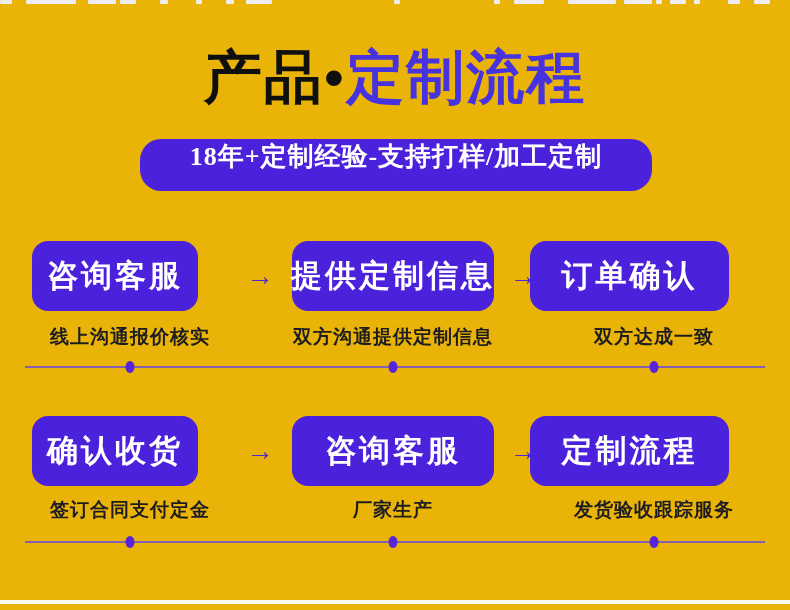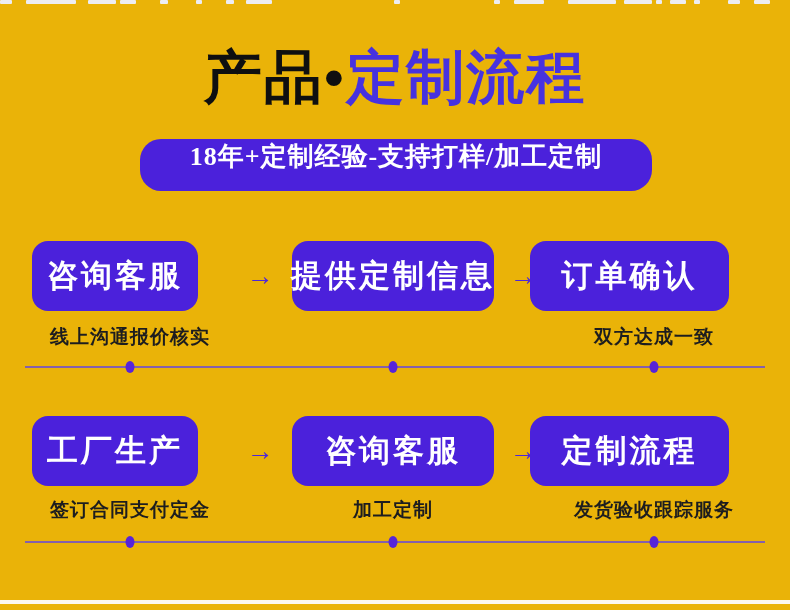--- a/index.html
+++ b/index.html
@@ -102,41 +102,42 @@
   <div class="arrow r1" style="left:260px">→</div>
   <div class="step-box r1 b2">
     <span>提供定制信息</span>
   </div>
   <div class="arrow r1" style="left:523px">→</div>
   <div class="step-box r1 b3">
     <span>订单确认</span>
   </div>
 
   <div class="note r1 cx1">线上沟通报价核实</div>
+  <div class="note r1 cx2">双方沟通提供定制信息</div>
   <div class="note r1 cx3">双方达成一致</div>
 
   <div class="timeline tl1"></div>
   <div class="tl-dot d1 cx1"></div>
   <div class="tl-dot d1 cx2"></div>
   <div class="tl-dot d1 cx3"></div>
 
   <div class="step-box r2 b1">
-    <span>工厂生产</span>
+    <span>确认收货</span>
   </div>
   <div class="arrow r2" style="left:260px">→</div>
   <div class="step-box r2 b2">
     <span>咨询客服</span>
   </div>
   <div class="arrow r2" style="left:523px">→</div>
   <div class="step-box r2 b3">
     <span>定制流程</span>
   </div>
 
   <div class="note r2 cx1">签订合同支付定金</div>
-  <div class="note r2 cx2">加工定制</div>
+  <div class="note r2 cx2">厂家生产</div>
   <div class="note r2 cx3">发货验收跟踪服务</div>
 
   <div class="timeline tl2"></div>
   <div class="tl-dot d2 cx1"></div>
   <div class="tl-dot d2 cx2"></div>
   <div class="tl-dot d2 cx3"></div>
 
   <div class="bottom-strip"></div>
 
 </div>

